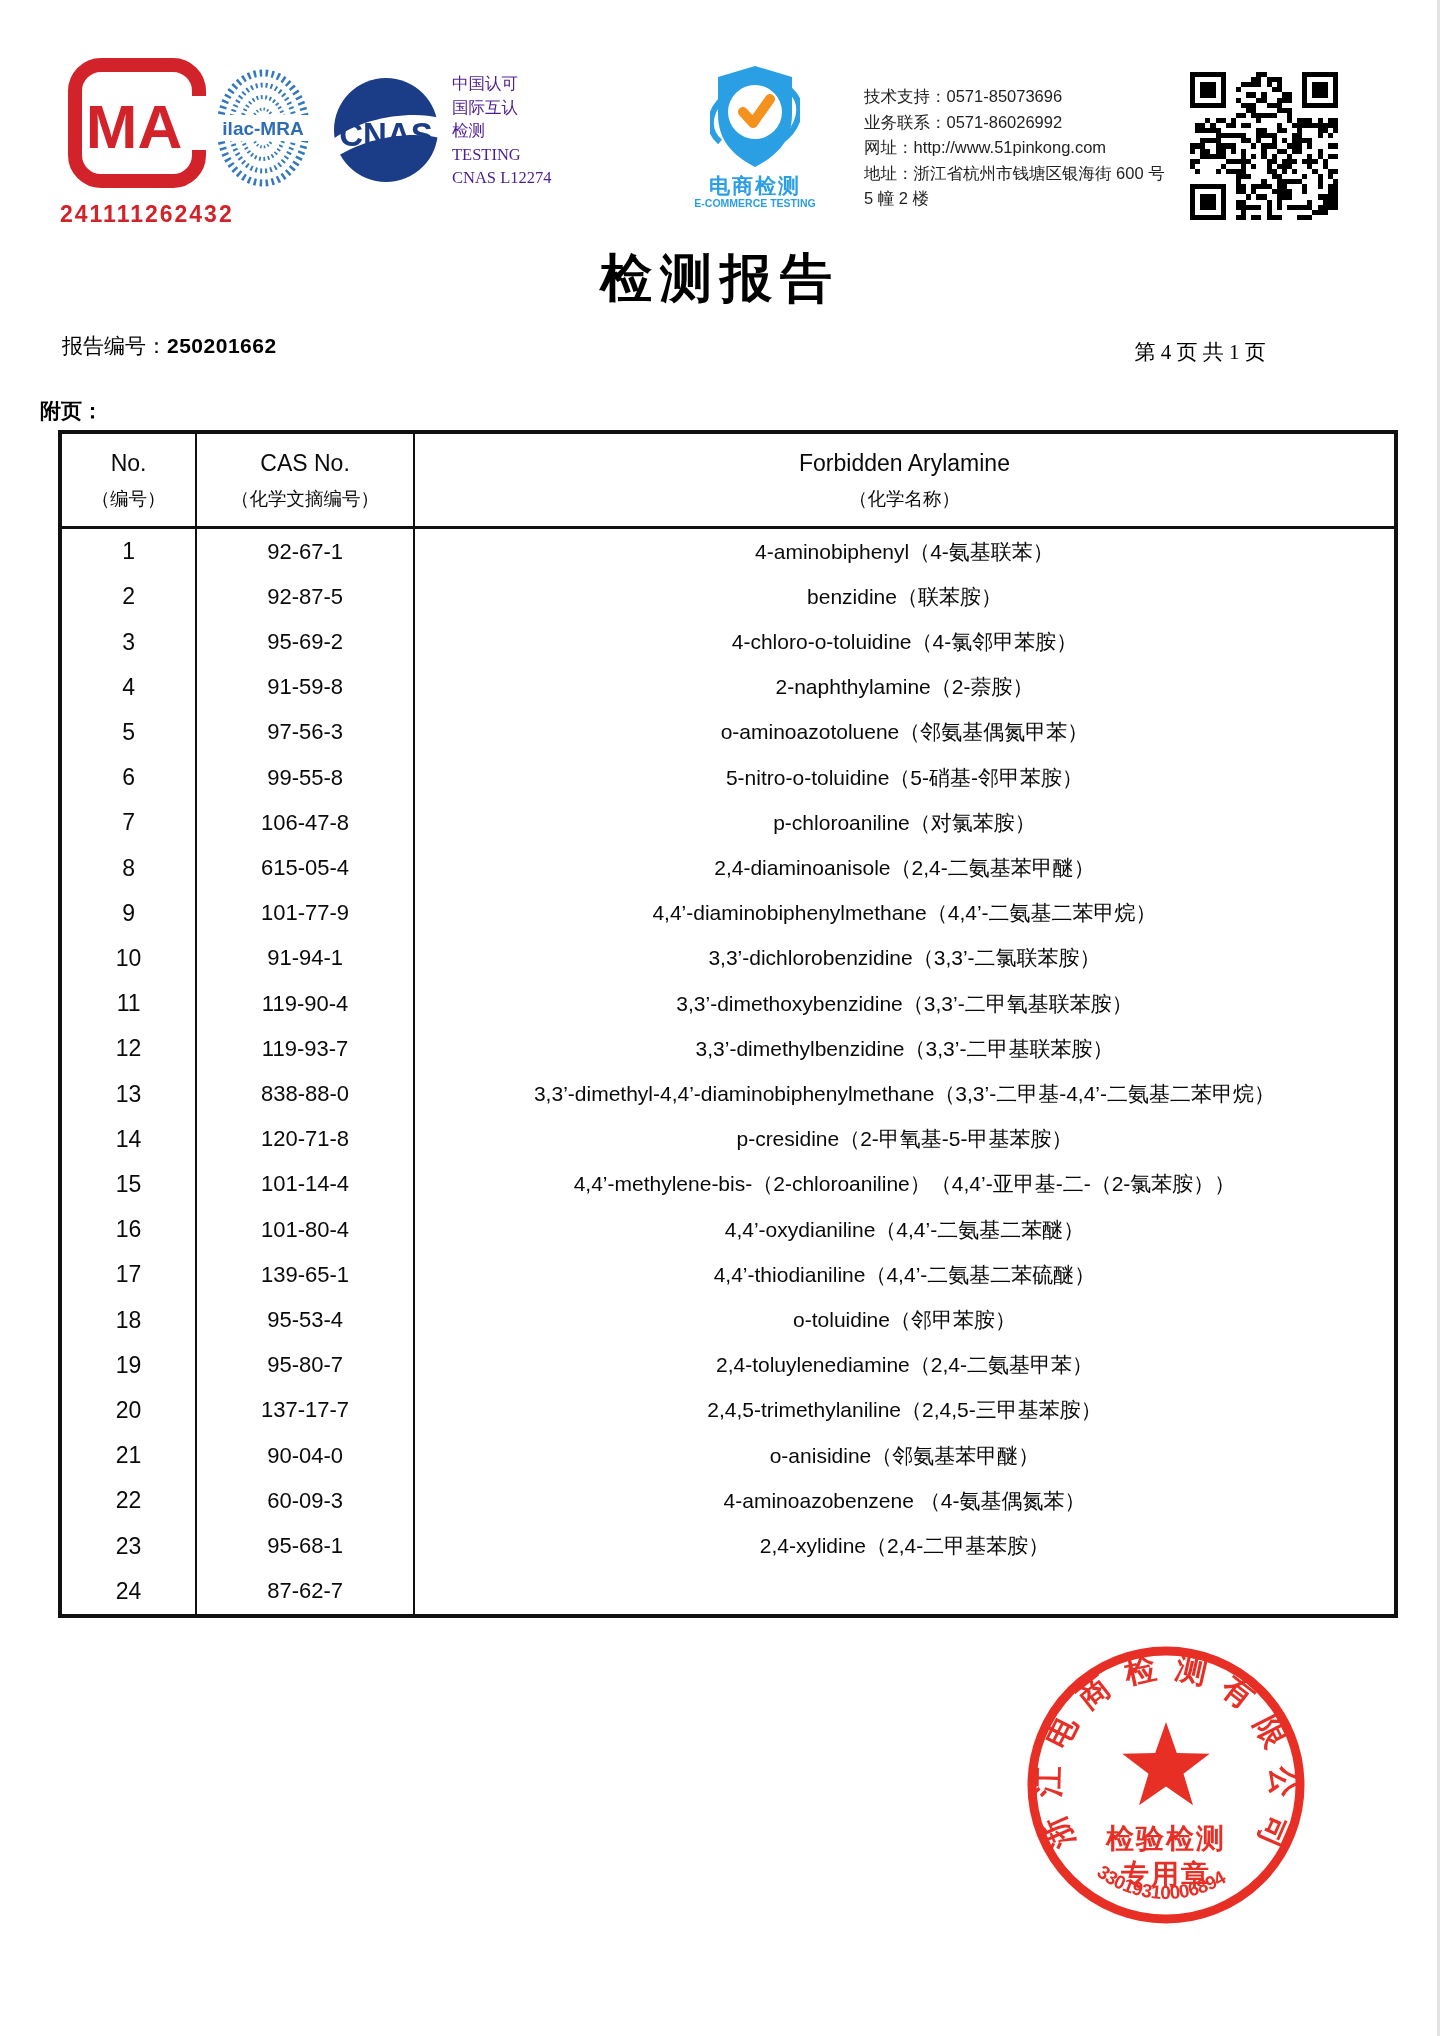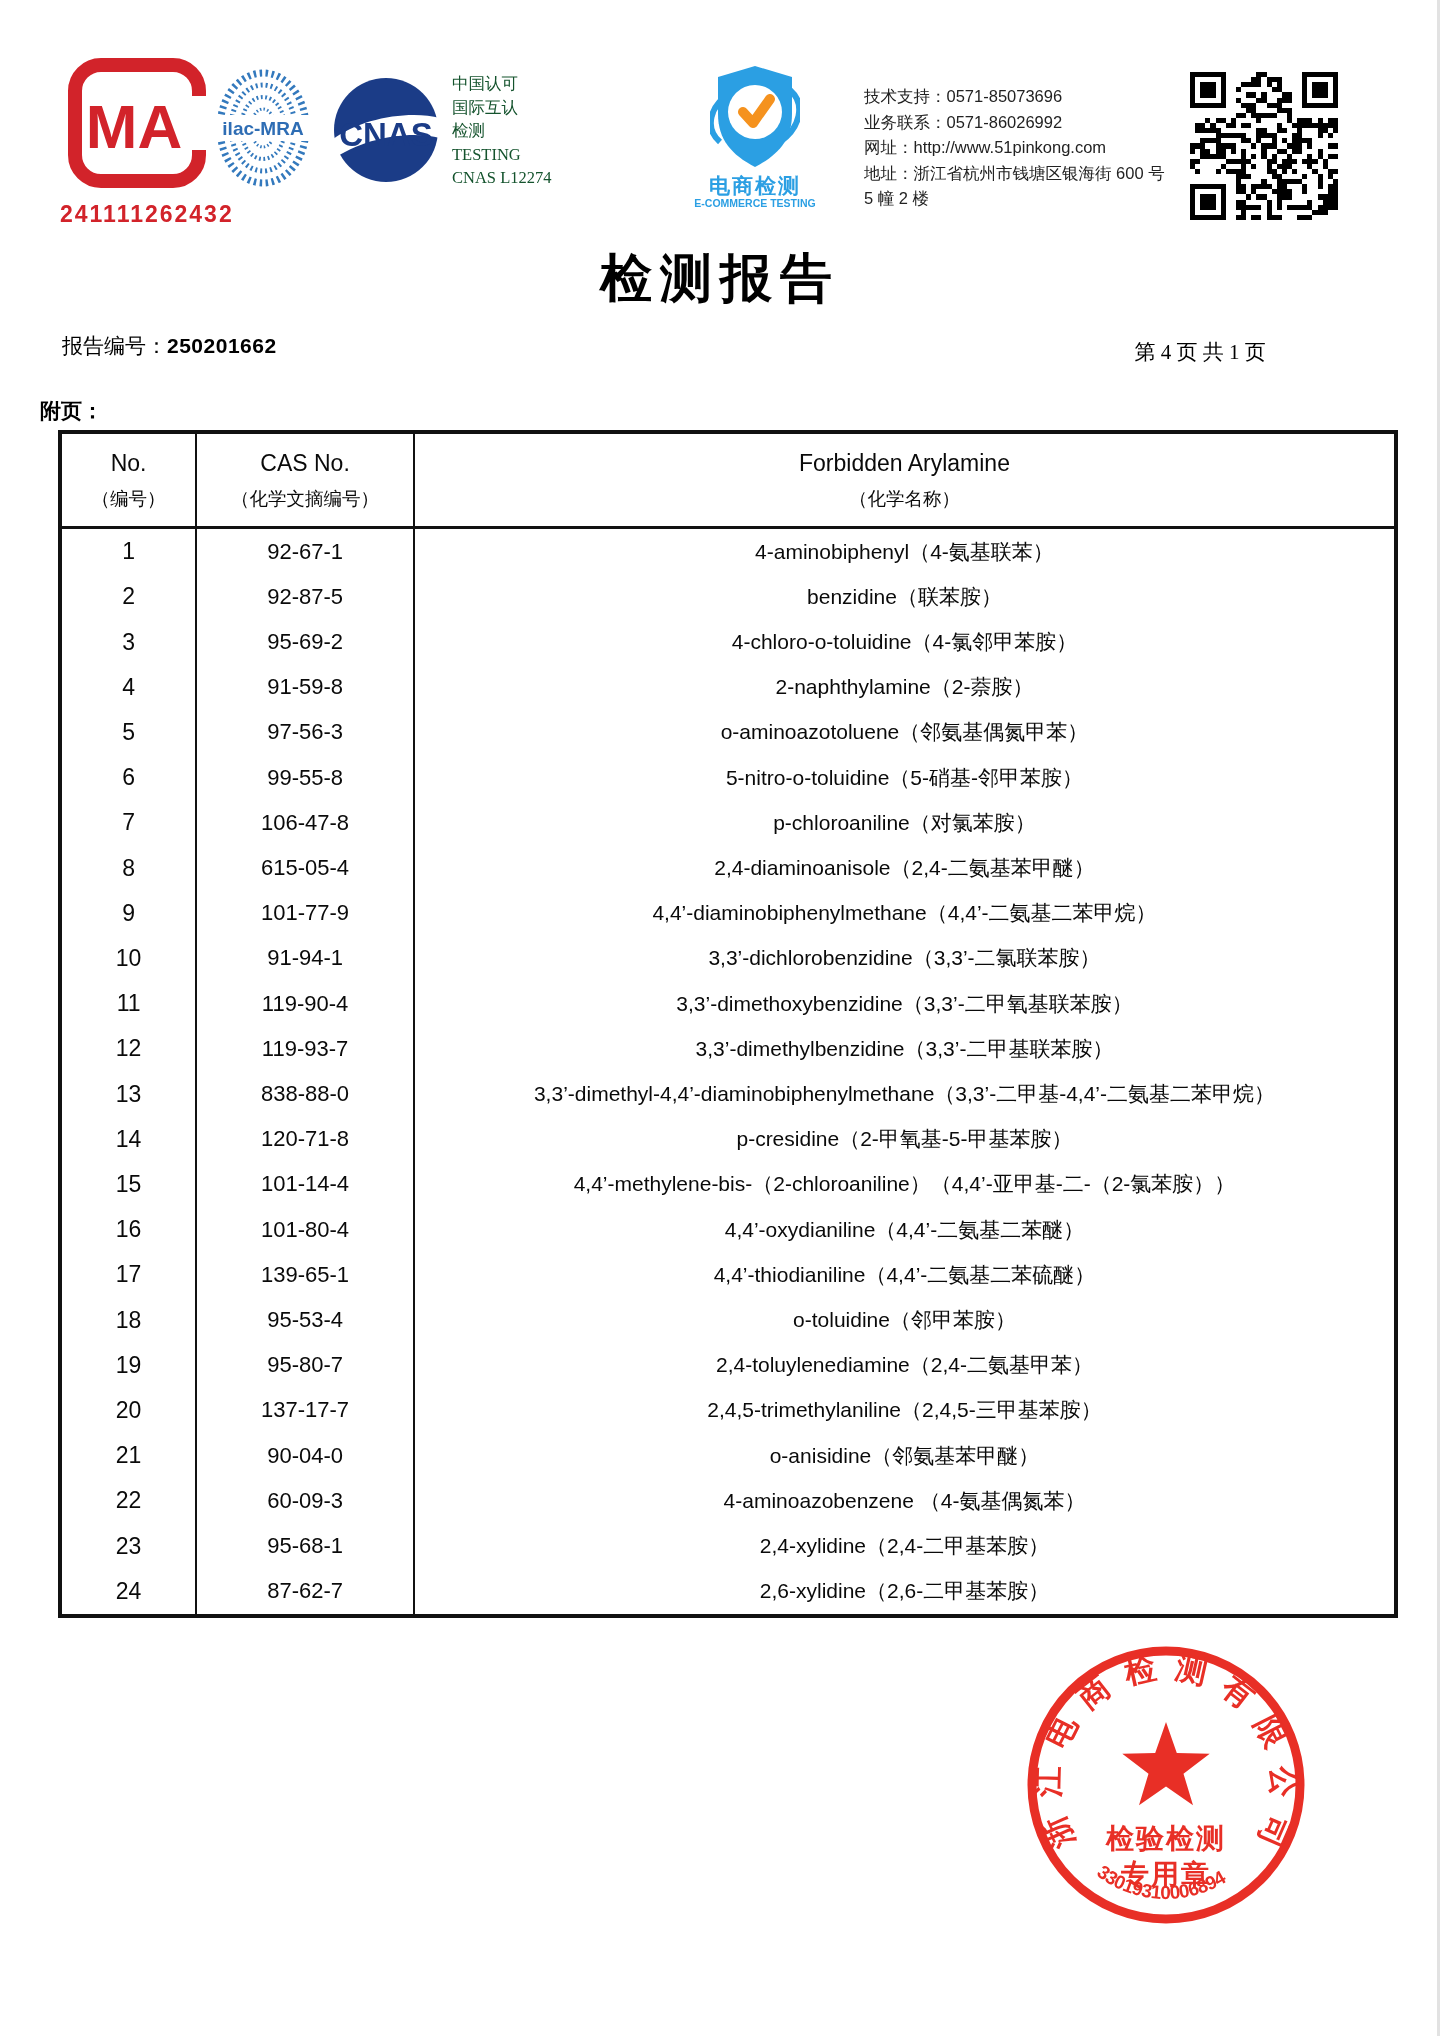--- a/index.html
+++ b/index.html
@@ -3,21 +3,21 @@
 <meta charset="utf-8">
 <style>
   html,body{margin:0;padding:0;background:#888;}
   #page{position:relative;width:1440px;height:2036px;background:#fff;overflow:hidden;
         font-family:"Liberation Sans",sans-serif;color:#0a0a0a;}
   .abs{position:absolute;}
 
   
   .cma-num{left:60px;top:201px;width:156px;text-align:center;
            font:700 23px "Liberation Sans",sans-serif;color:#d2232a;letter-spacing:2px;}
-  .accred{left:452px;top:72px;font:16.5px/23.5px "Liberation Serif",serif;color:#14532d;}
+  .accred{left:452px;top:72px;font:16.5px/23.5px "Liberation Serif",serif;color:#4c1d95;}
   .shield-cn{left:693px;top:172px;width:124px;text-align:center;
              font:700 21px "Liberation Sans",sans-serif;color:#2b9fe3;letter-spacing:2px;}
   .shield-en{left:674px;top:197px;width:162px;text-align:center;
              font:700 10.5px "Liberation Sans",sans-serif;color:#2b9fe3;}
   .contact{left:864px;top:84px;width:330px;font:16.5px/25.5px "Liberation Sans",sans-serif;color:#222;}
   .qr{left:1190px;top:72px;width:148px;height:148px;}
   .qr svg{width:100%;height:100%;}
 
   
   .doc-title{left:0;top:244px;width:100%;text-align:center;
@@ -542,21 +542,20 @@
           <div class="tcell c-name">4-aminoazobenzene （4-氨基偶氮苯）</div>
         </div>
         <div class="trow">
           <div class="tcell c-no">23</div>
           <div class="tcell c-cas">95-68-1</div>
           <div class="tcell c-name">2,4-xylidine（2,4-二甲基苯胺）</div>
         </div>
         <div class="trow">
           <div class="tcell c-no">24</div>
           <div class="tcell c-cas">87-62-7</div>
-          <div class="tcell c-name">2,6-xylidine（2,6-二甲基苯胺）</div>
         </div>
       </div>
   </div>
 
   <div class="abs stamp">
     <svg viewBox="0 0 300 312">
       <defs>
         <path id="arcTop" d="M 59.3 211.7 A 107 107 0 1 1 240.7 211.7" fill="none"></path>
         <path id="arcBot" d="M 79.8 244.8 A 114 114 0 0 0 220.2 244.8" fill="none"></path>
       </defs>

